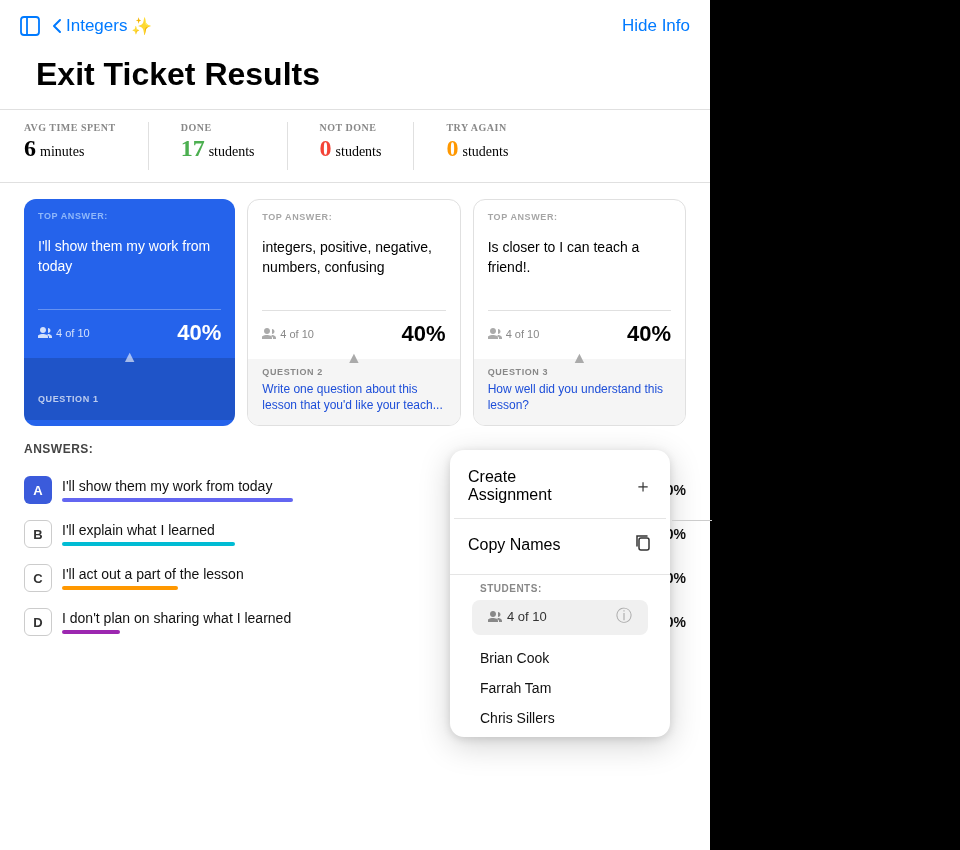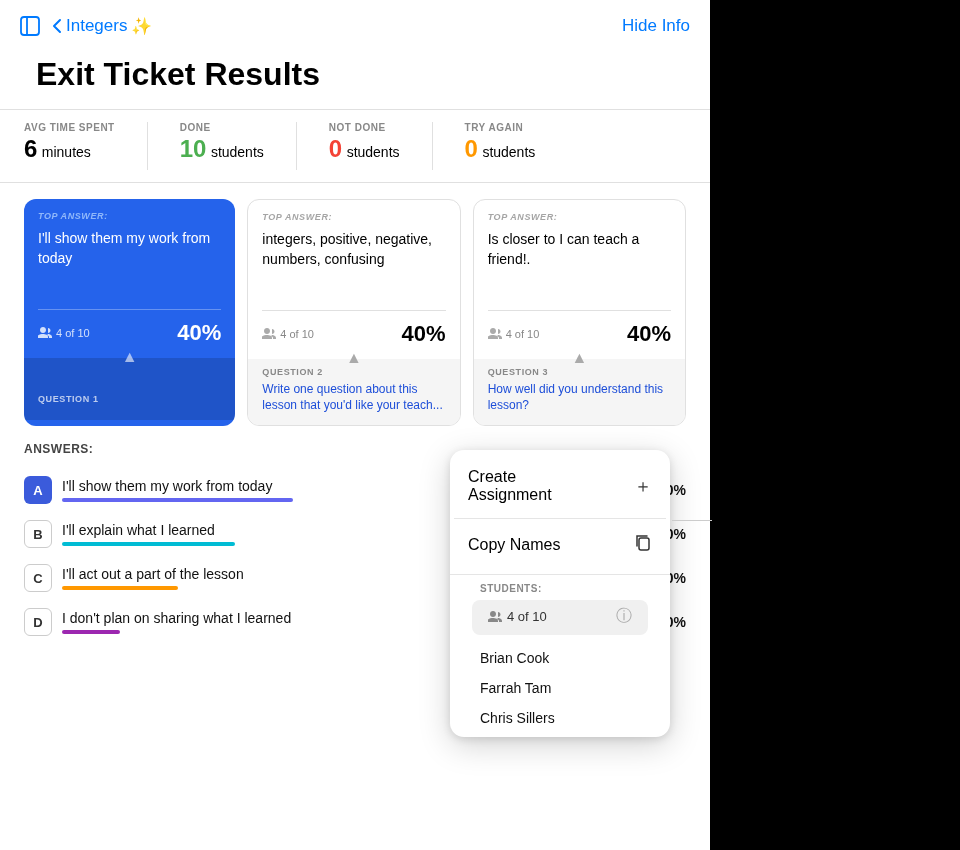--- a/index.html
+++ b/index.html
@@ -50,20 +50,21 @@
       padding: 8px 24px 16px 36px;
       font-size: 32px; font-weight: 700; color: #000;
     }
     .stats-bar {
       display: flex;
       align-items: flex-start;
       padding: 12px 24px;
       border-top: 1px solid #e0e0e0;
       border-bottom: 1px solid #e0e0e0;
       gap: 32px;
+      font-family: Liberation Serif, serif;
     }
     .stat-item { display: flex; flex-direction: column; gap: 2px; }
     .stat-label { font-size: 10px; font-weight: 600; color: #888; text-transform: uppercase; letter-spacing: 0.5px; }
     .stat-value { font-size: 24px; font-weight: 700; color: #000; }
     .stat-unit { font-size: 14px; font-weight: 400; color: #000; }
     .stat-value.done { color: #4CAF50; }
     .stat-value.not-done { color: #F44336; }
     .stat-value.try-again { color: #FF9800; }
     .stat-divider { width: 1px; background: #e0e0e0; height: 48px; align-self: center; }
 
@@ -86,23 +87,22 @@
     .q-card-white {
       background: #fff;
       border: 1px solid #e0e0e0;
     }
     .q-card-top {
       padding: 12px 14px 10px 14px;
       min-height: 110px;
     }
     .q-card-label {
       font-size: 9px; font-weight: 600; text-transform: uppercase; letter-spacing: 0.6px;
-      margin-bottom: 8px;
+      margin-bottom: 16px;
       opacity: 0.75;
-      font-style: italic;
     }
     .q-card-blue .q-card-label { color: #b3d4ff; }
     .q-card-white .q-card-label { color: #888; }
     .q-card-answer {
       font-size: 14px; font-weight: 500; line-height: 1.4;
     }
     .q-card-blue .q-card-answer { color: #fff; }
     .q-card-white .q-card-answer { color: #000; }
     .q-card-divider {
       height: 1px; background: rgba(255,255,255,0.3); margin: 0 14px;
@@ -256,21 +256,21 @@
   <div class="page-title">Exit Ticket Results</div>
 
   <div class="stats-bar">
     <div class="stat-item">
       <span class="stat-label">AVG TIME SPENT</span>
       <span><span class="stat-value">6</span> <span class="stat-unit">minutes</span></span>
     </div>
     <div class="stat-divider"></div>
     <div class="stat-item">
       <span class="stat-label">DONE</span>
-      <span><span class="stat-value done">10</span> <span class="stat-unit">students</span></span>
+      <span><span class="stat-value done">17</span> <span class="stat-unit">students</span></span>
     </div>
     <div class="stat-divider"></div>
     <div class="stat-item">
       <span class="stat-label">NOT DONE</span>
       <span><span class="stat-value not-done">0</span> <span class="stat-unit">students</span></span>
     </div>
     <div class="stat-divider"></div>
     <div class="stat-item">
       <span class="stat-label">TRY AGAIN</span>
       <span><span class="stat-value try-again">0</span> <span class="stat-unit">students</span></span>

